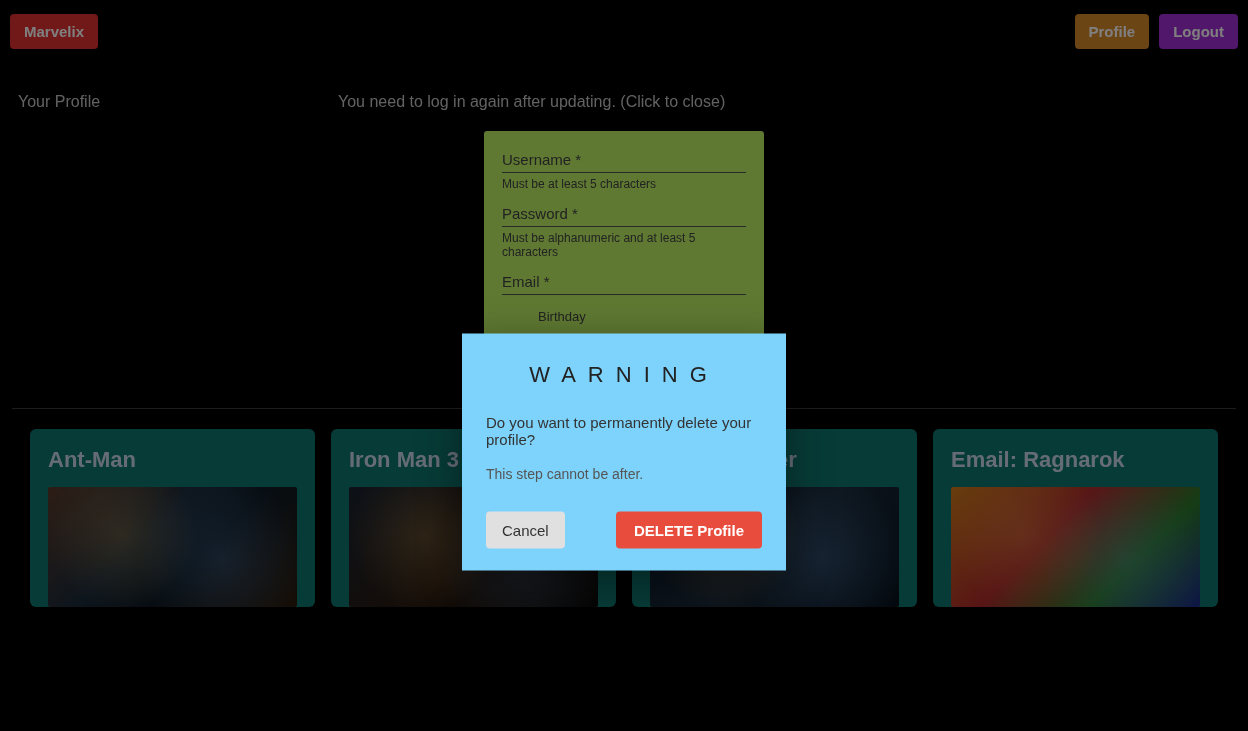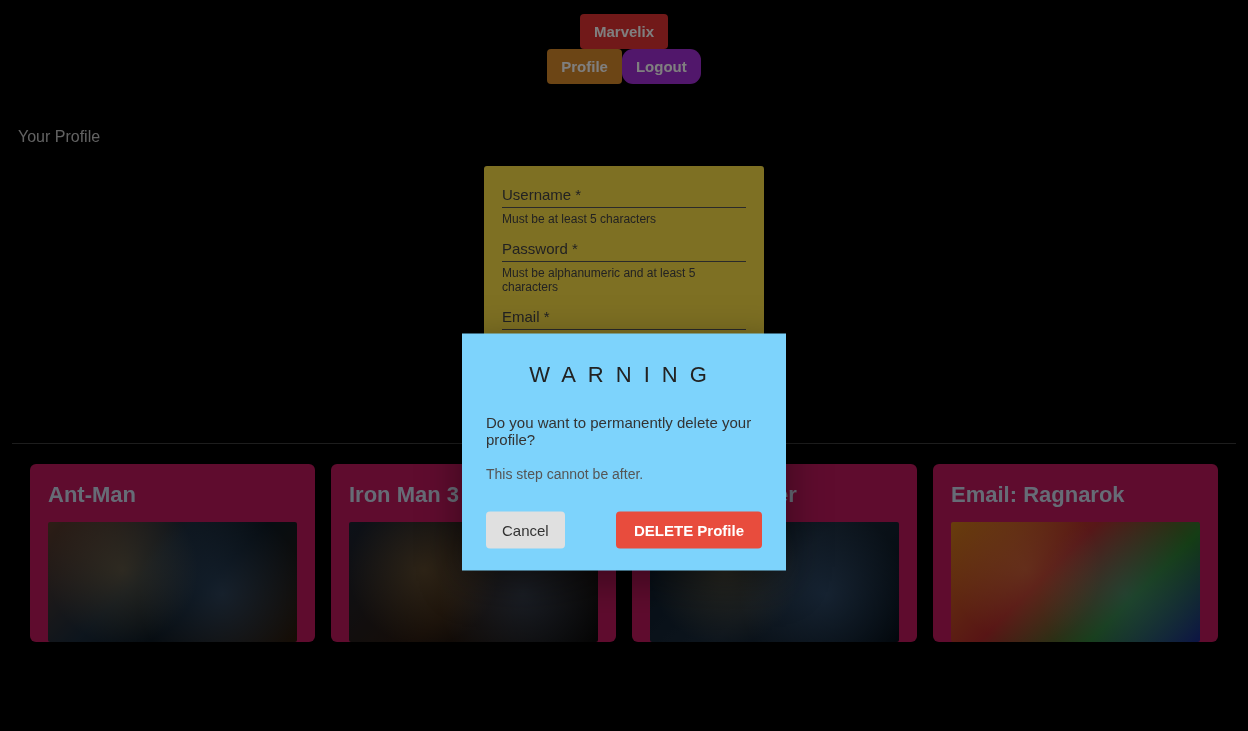--- a/index.html
+++ b/index.html
@@ -12,79 +12,78 @@
     height: 731px;
     overflow: hidden;
     position: relative;
   }
   
   .navbar {
     display: flex;
     align-items: center;
     justify-content: space-between;
     padding: 14px 10px;
-    flex-direction: column;
   }
   .brand {
     background: #e23232;
     color: #fff;
     font-weight: 700;
     font-size: 15px;
     padding: 9px 14px;
     border-radius: 4px;
     cursor: pointer;
   }
-  .nav-right { display: flex; }
+  .nav-right { display: flex; gap: 10px; }
   .nav-btn {
     font-weight: 700;
     font-size: 15px;
     padding: 9px 14px;
     border-radius: 4px;
     cursor: pointer;
     border: none;
   }
   .nav-btn.profile { background: #d98a2b; color: #fff; }
-  .nav-btn.logout  { background: #a32fd6; color: #fff; border-radius: 11px; }
+  .nav-btn.logout  { background: #a32fd6; color: #fff; }
 
   
   .heading-row {
     display: flex;
     align-items: baseline;
     padding: 30px 18px 10px 18px;
     color: #c4c4c4;
     font-size: 16px;
   }
   .heading-title { flex: 0 0 320px; }
   .heading-notice { }
 
   
   .profile-card-wrap { display: flex; justify-content: center; padding: 10px 0 30px 0; }
   .profile-card {
     width: 280px;
-    background: #fde047;
+    background: #bef264;
     padding: 20px 18px;
     border-radius: 3px;
   }
   .field-group { margin-bottom: 14px; }
   .field-label { font-size: 15px; color: #444; }
   .field-line { height: 1px; background: #555; margin-top: 4px; }
   .field-hint { font-size: 12px; color: #444; margin-top: 4px; }
 
   
   .divider { height: 1px; background: #3a3a3a; margin: 20px 12px; }
 
   
   .cards-row {
     display: flex;
     gap: 16px;
     padding: 0 30px;
   }
   .movie-card {
     flex: 1;
-    background: #be185d;
+    background: #0f766e;
     border-radius: 6px;
     padding: 18px 18px 0 18px;
     color: #cdd9ec;
   }
   .movie-title { font-size: 22px; font-weight: 700; margin-bottom: 14px; }
   .poster {
     width: 100%; height: 120px; border-radius: 2px;
     background: linear-gradient(135deg,#5a3b2b,#1a2a3a 40%,#0e1a24 60%,#2b1a0a);
     position: relative; overflow: hidden;
   }
@@ -142,20 +141,21 @@
 <div class="navbar">
   <div class="brand">Marvelix</div>
   <div class="nav-right">
     <button class="nav-btn profile">Profile</button>
     <button class="nav-btn logout">Logout</button>
   </div>
 </div>
 
 <div class="heading-row">
   <div class="heading-title">Your Profile</div>
+  <div class="heading-notice">You need to log in again after updating. (Click to close)</div>
 </div>
 
 <div class="profile-card-wrap">
   <div class="profile-card">
     <div class="field-group">
       <div class="field-label">Username *</div>
       <div class="field-line"></div>
       <div class="field-hint">Must be at least 5 characters</div>
     </div>
     <div class="field-group">

